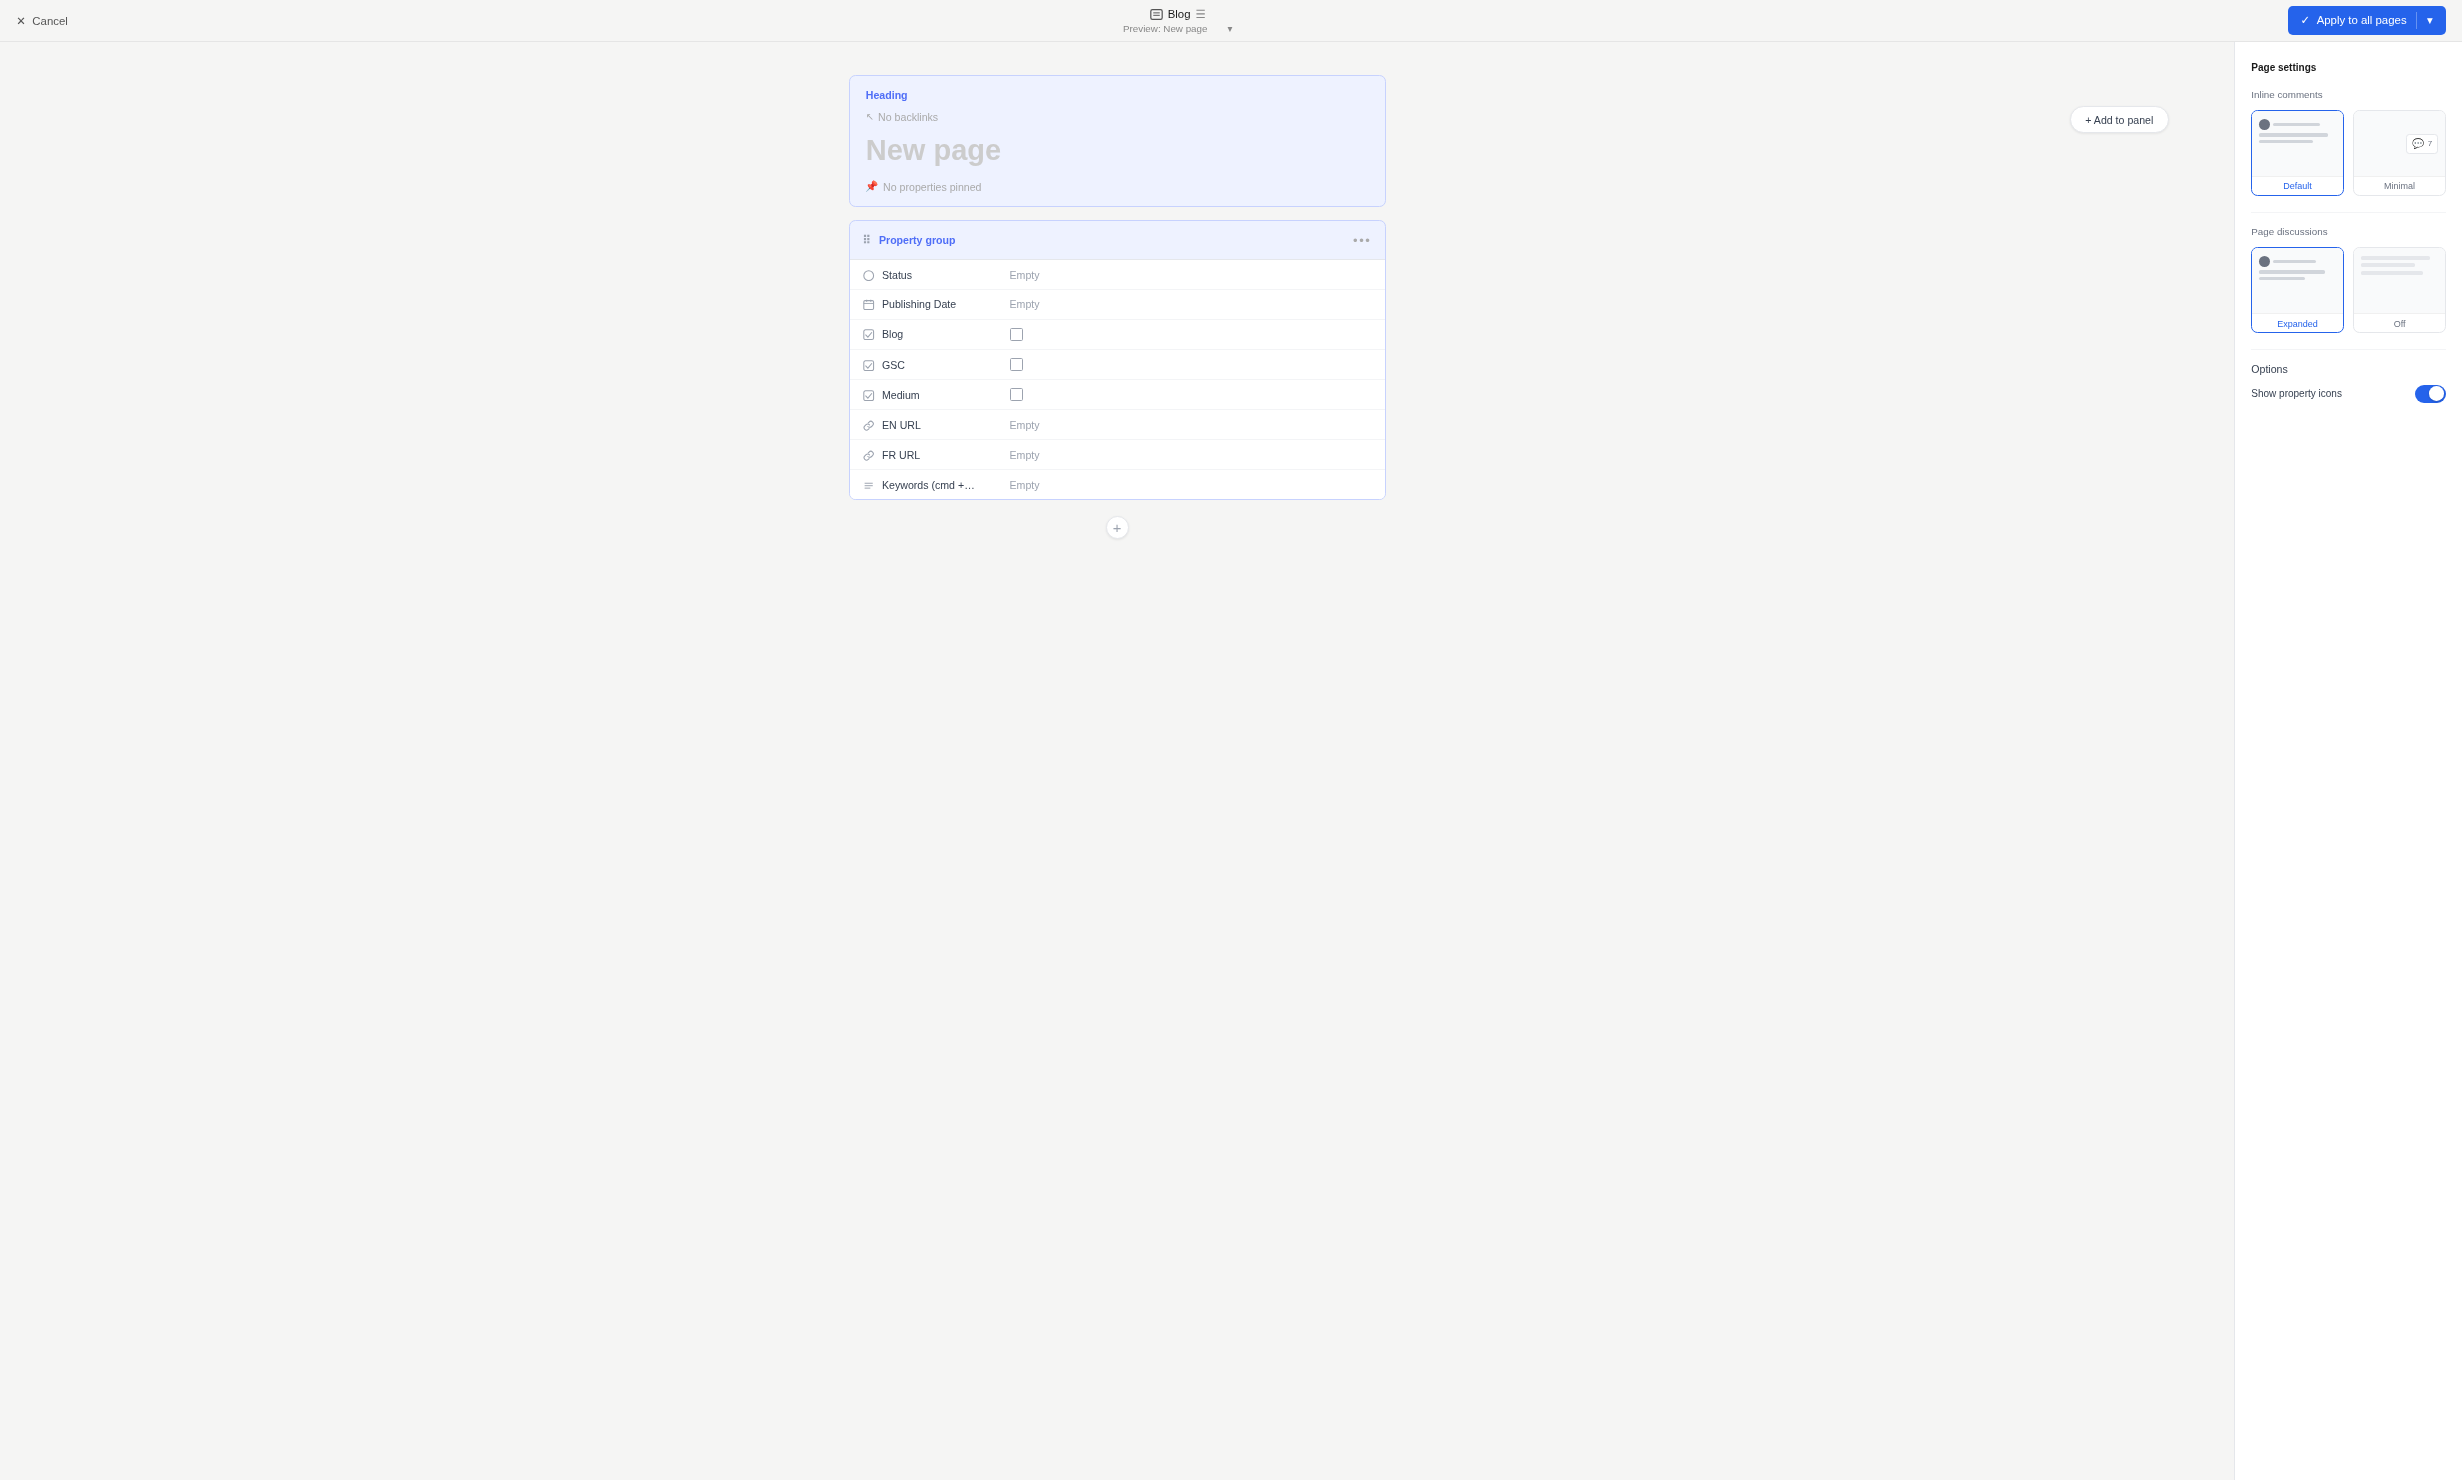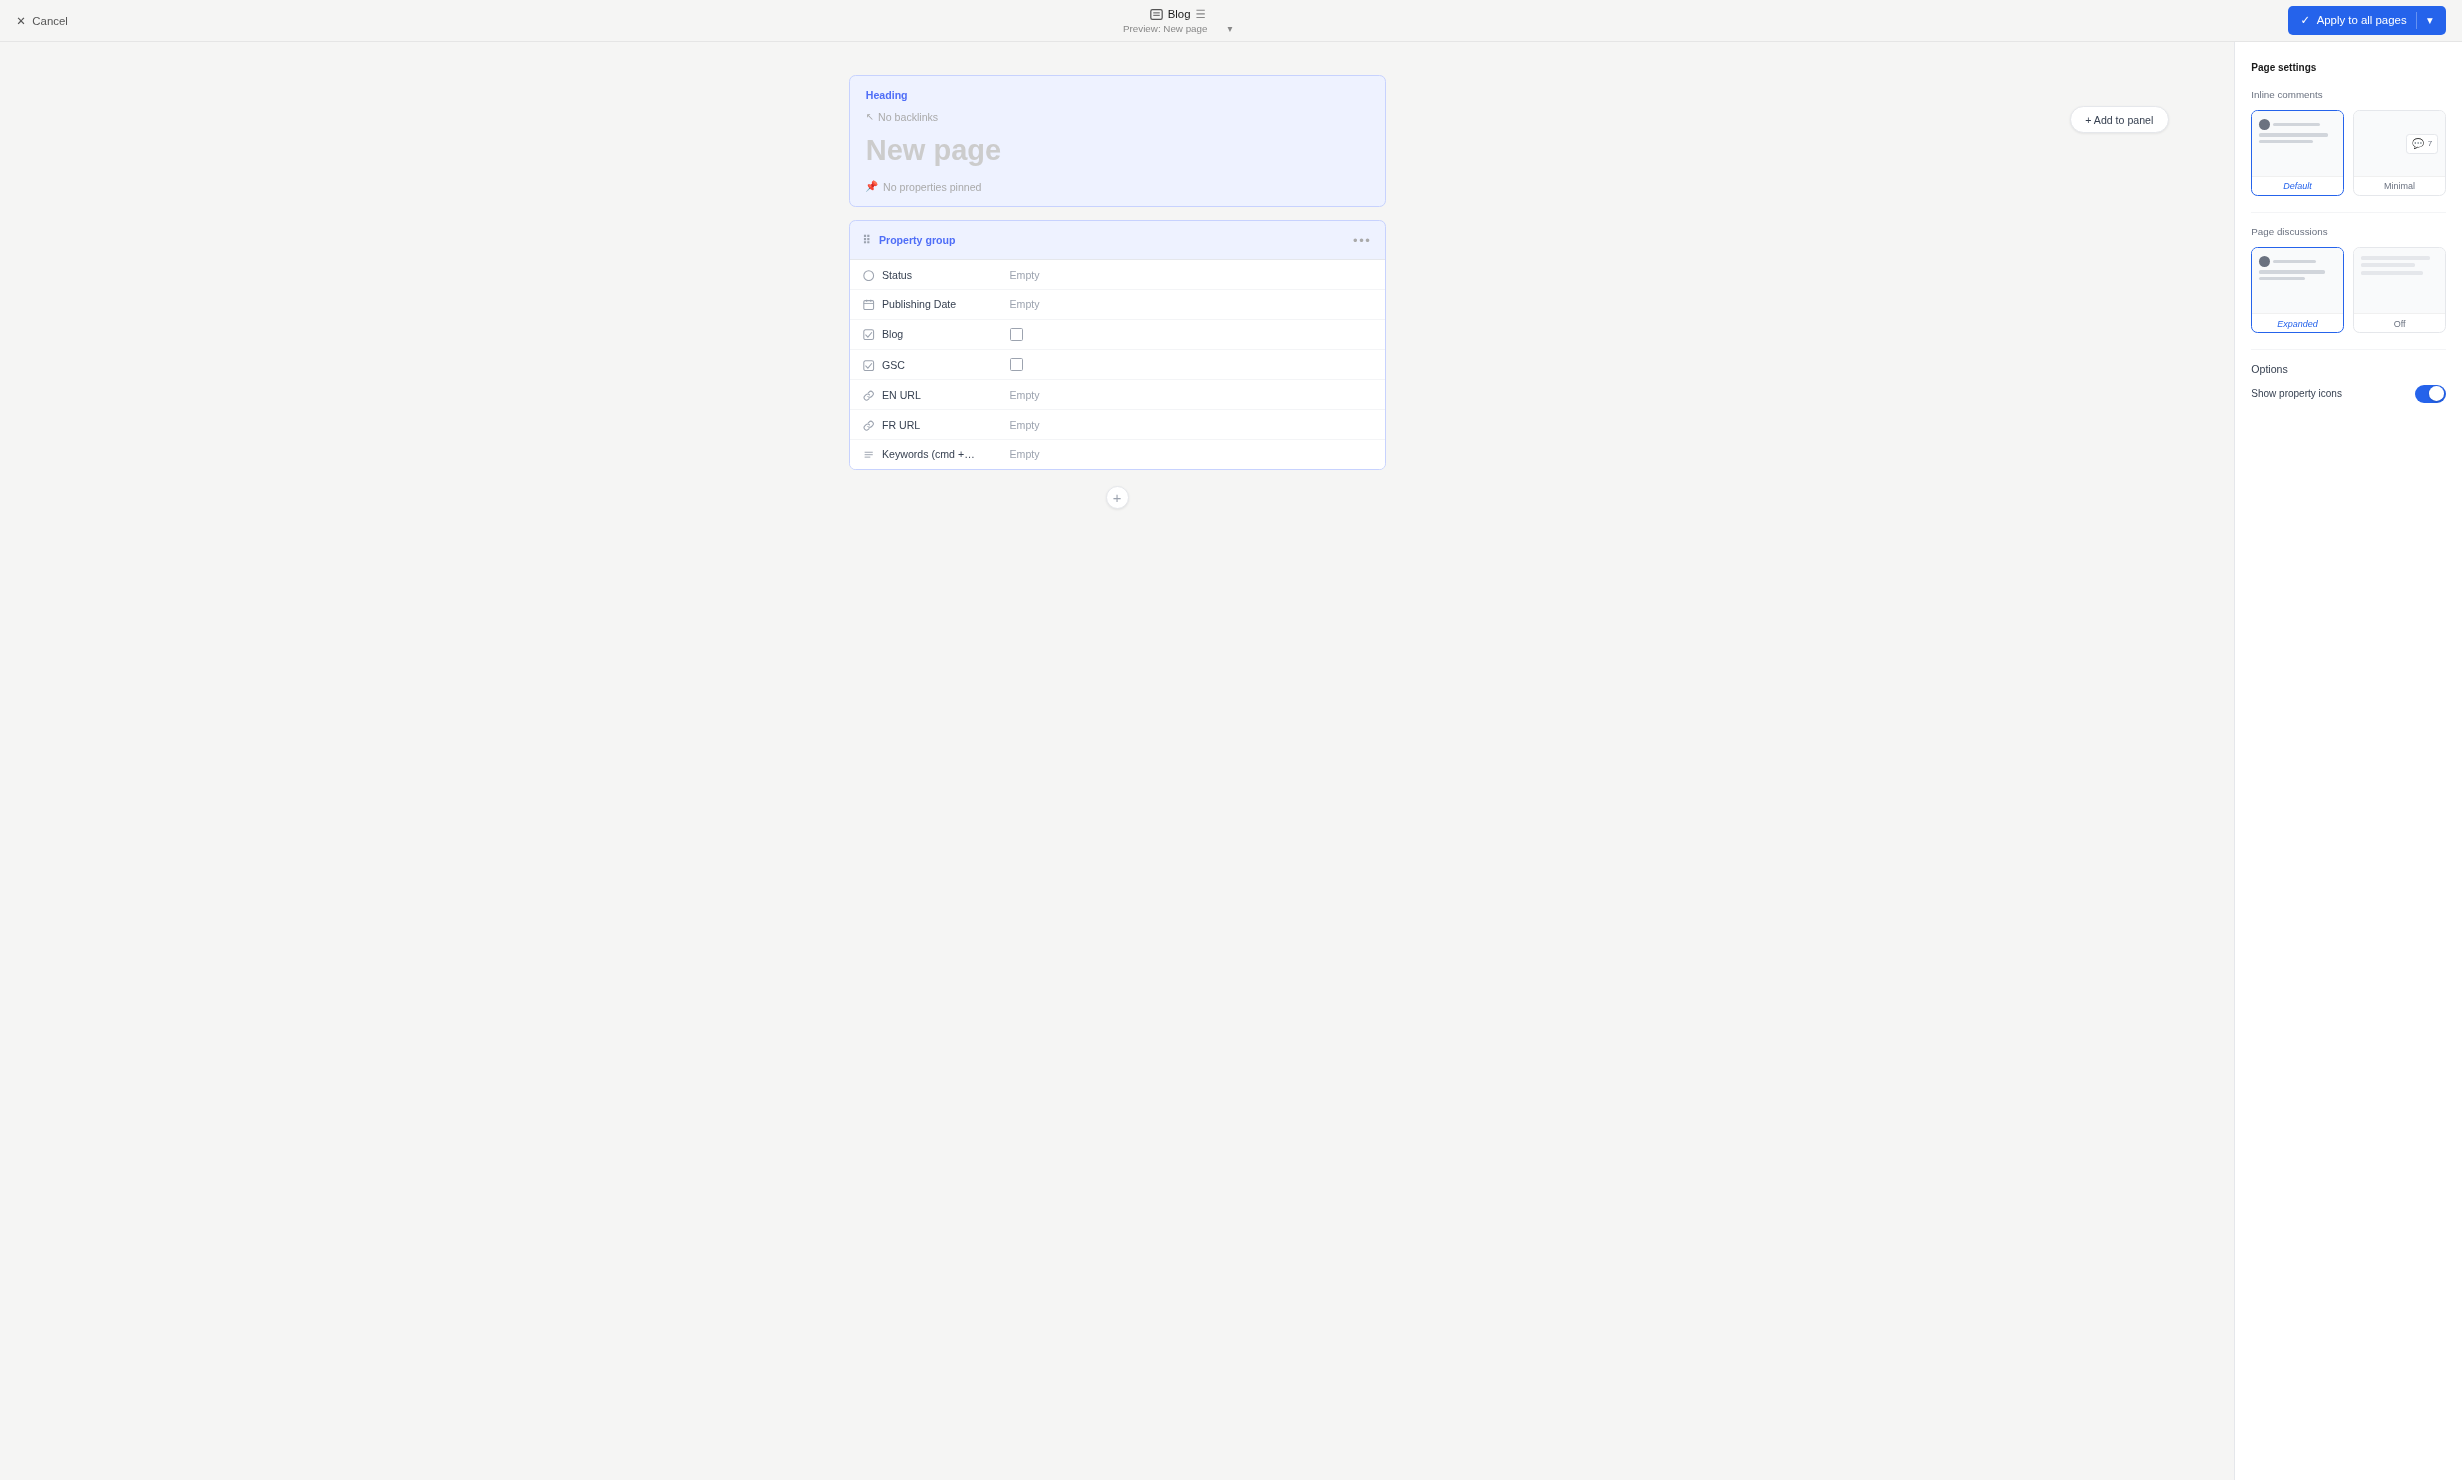--- a/index.html
+++ b/index.html
@@ -284,21 +284,20 @@
     .preview-card-label {
       font-size: 9px;
       color: #6b7280;
       text-align: center;
       padding: 4.9px 3.3px 3.3px;
       border-top: 0.8px solid #f0f0f0;
     }
     .preview-card.selected .preview-card-label {
       color: #2563eb;
       font-weight: 500;
-      font-style: italic;
     }
 
     
     .mock-avatar {
       width: 11.4px;
       height: 11.4px;
       border-radius: 50%;
       background: #6b7280;
       flex-shrink: 0;
     }
@@ -500,20 +499,32 @@
                 <svg width="11.4" height="11.4" viewBox="0 0 14 14" fill="none" class="icon-svg">
                   <rect x="1" y="1" width="12" height="12" rx="2" stroke="#9ca3af" stroke-width="1.3" fill="none"></rect>
                   <polyline points="3,7 6,10 11,4" stroke="#9ca3af" stroke-width="1.3" fill="none"></polyline>
                 </svg>
               </span>
               <span>GSC</span>
             </div>
             <div class="property-checkbox"></div>
           </div>
 
+          <div class="property-row">
+            <div class="property-key">
+              <span class="property-key-icon">
+                <svg width="11.4" height="11.4" viewBox="0 0 14 14" fill="none" class="icon-svg">
+                  <rect x="1" y="1" width="12" height="12" rx="2" stroke="#9ca3af" stroke-width="1.3" fill="none"></rect>
+                  <polyline points="3,7 6,10 11,4" stroke="#9ca3af" stroke-width="1.3" fill="none"></polyline>
+                </svg>
+              </span>
+              <span>Medium</span>
+            </div>
+            <div class="property-checkbox"></div>
+          </div>
 
           <div class="property-row">
             <div class="property-key">
               <span class="property-key-icon">
                 <svg width="11.4" height="11.4" viewBox="0 0 14 14" fill="none" class="icon-svg">
                   <path d="M6 8a3 3 0 004.24.29l1.5-1.5A3 3 0 007.5 2.5L6.5 3.5" stroke="#9ca3af" stroke-width="1.3" stroke-linecap="round" fill="none"></path>
                   <path d="M8 6a3 3 0 00-4.24-.29l-1.5 1.5A3 3 0 006.5 11.5l1-1" stroke="#9ca3af" stroke-width="1.3" stroke-linecap="round" fill="none"></path>
                 </svg>
               </span>
               <span>EN URL</span>

